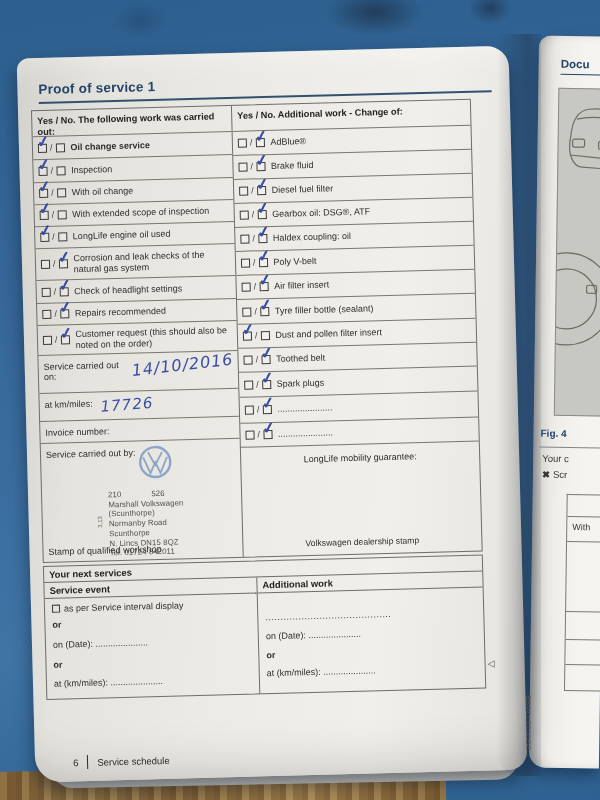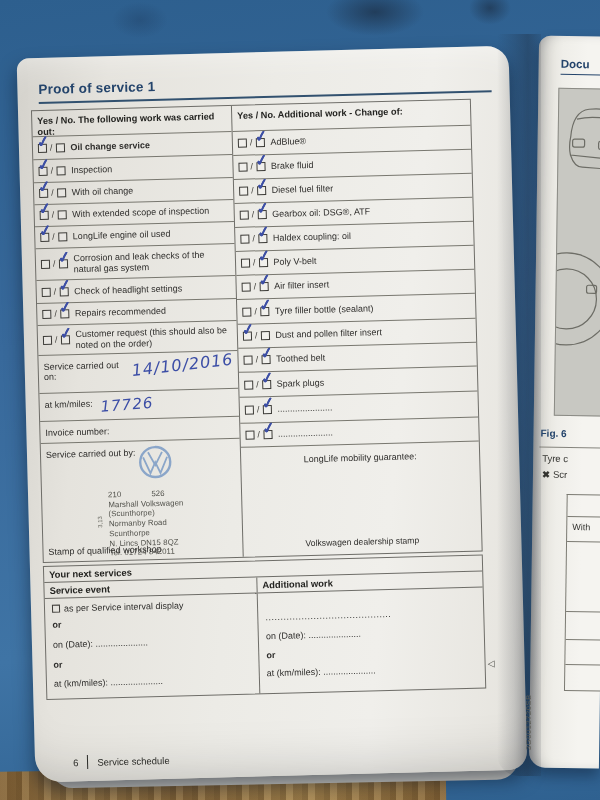--- a/index.html
+++ b/index.html
@@ -418,23 +418,23 @@
           <path d="M18 30 Q34 26 52 30"></path>
           <rect x="14" y="50" width="12" height="8" rx="2"></rect>
           <rect x="40" y="52" width="14" height="8" rx="2"></rect>
           <path d="M12 66 Q16 78 24 78 L56 80"></path>
           <circle cx="10" cy="210" r="46"></circle>
           <circle cx="10" cy="210" r="30"></circle>
           <rect x="30" y="196" width="10" height="8" rx="2"></rect>
         </g>
       </svg>
     </div>
-    <div class="rp-fig3">Fig. 6</div>
+    <div class="rp-fig3">Fig. 4</div>
     <div class="rp-rule"></div>
-    <div class="rp-your">Tyre c</div>
+    <div class="rp-your">Your c</div>
     <div class="rp-scr"><span class="xmark">✖</span><span>Scr</span></div>
     <div class="rp-table">
       <div class="rp-hline" style="top:21px"></div>
       <div class="rp-hline" style="top:46px"></div>
       <div class="rp-hline" style="top:116px"></div>
       <div class="rp-hline" style="top:144px"></div>
       <div class="rp-hline" style="top:169px"></div>
       <div class="rp-hline" style="top:195px"></div>
       <div class="rp-desc">With</div>
     </div>

